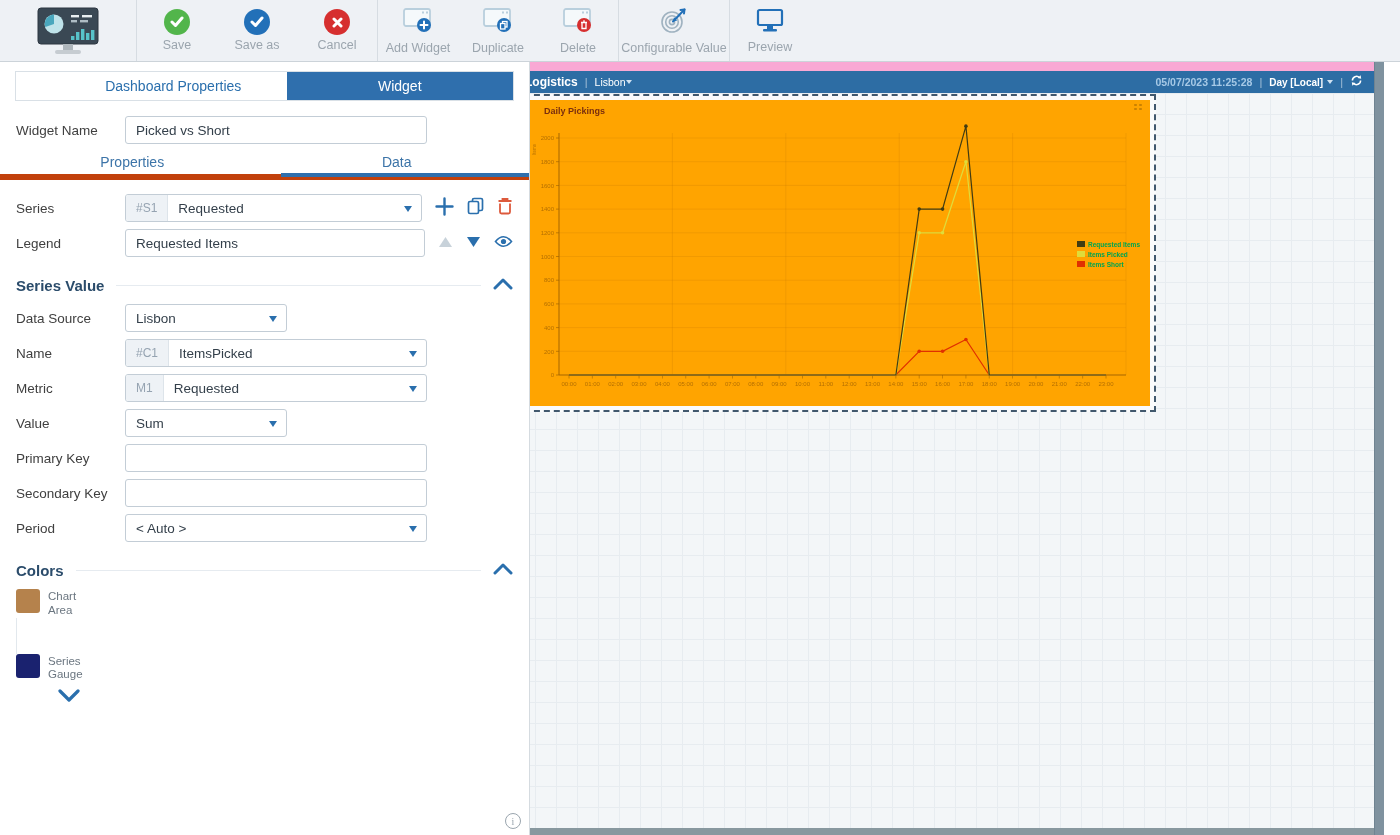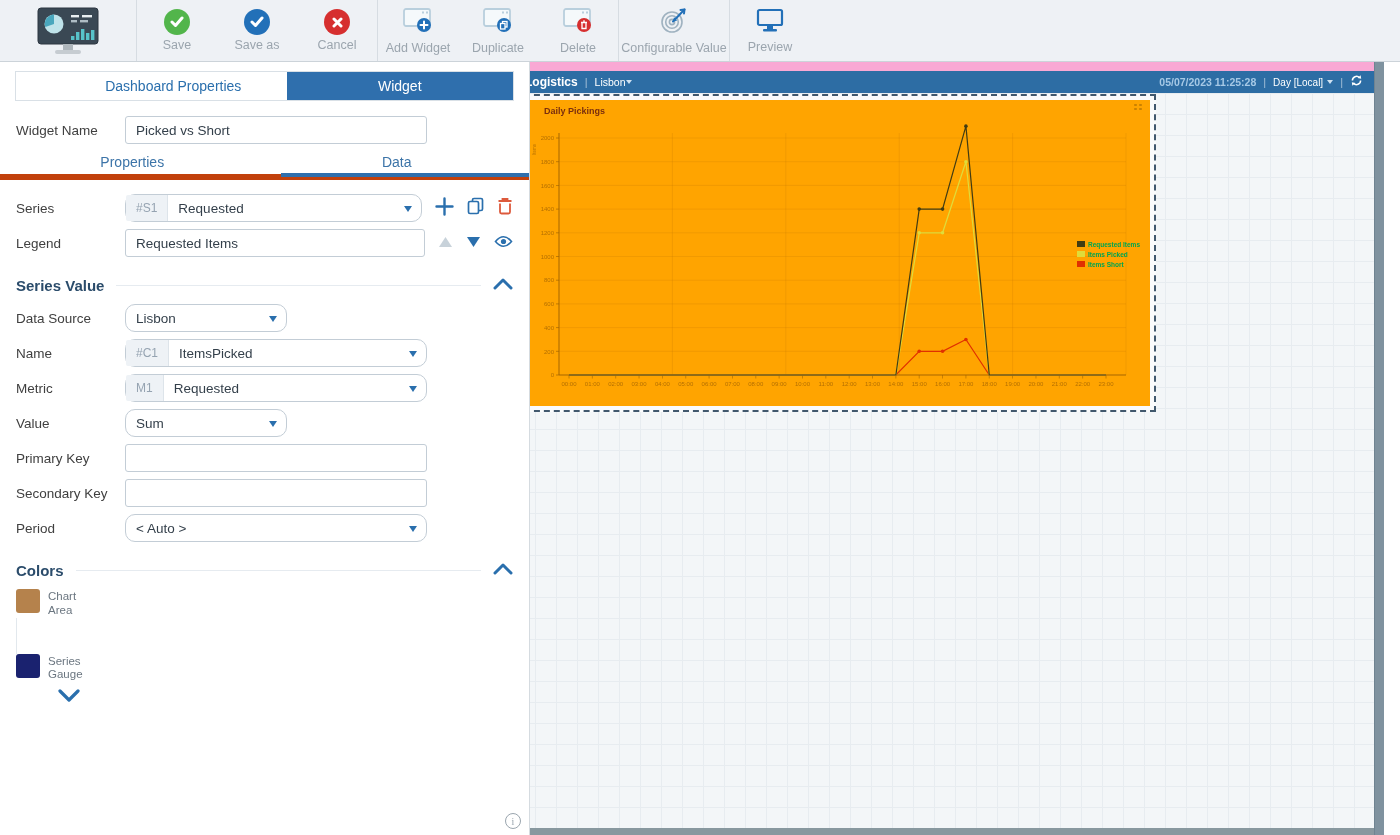--- a/index.html
+++ b/index.html
@@ -22,21 +22,21 @@
   .top-tab { flex:1; display:flex; align-items:center; justify-content:center; font-size:14px; cursor:pointer; }
   .top-tab.inactive { background:#fff; color:#2a6fad; }
   .top-tab.active { background:#2f6fad; color:#fff; }
   .row { display:flex; align-items:center; margin:0 16px 7px; height:28px; }
   .row.name-row { margin-top:15px; margin-bottom:6px; }
   .row > label { width:109px; font-size:13.5px; color:#404040; flex:none; }
   .text-input { height:28px; width:302px; border:1px solid #c3cdd6; border-radius:3px; padding:0 10px; font-size:13.5px; color:#333f4a; background:#fff; font-family:"Liberation Sans",sans-serif; }
   .subtabs { position:relative; height:30px; margin:6px 0 14px; border-bottom:6px solid #c2410c; display:flex; }
   .subtab { flex:1; display:flex; align-items:center; justify-content:center; font-size:14px; color:#3c74a8; cursor:pointer; }
   .subtab-indicator { position:absolute; right:0; bottom:-3px; width:248px; height:4px; background:#2f6fad; }
-  .select { position:relative; height:28px; border:1px solid #c3cdd6; border-radius:10px; background:#fff; display:flex; align-items:center; cursor:pointer; }
+  .select { position:relative; height:28px; border:1px solid #c3cdd6; border-radius:3px; background:#fff; display:flex; align-items:center; cursor:pointer; }
   .select.wide { width:302px; } .select.short { width:162px; }
   .badge { height:100%; background:#eef2f6; border-right:1px solid #dde4ea; border-radius:2px 0 0 2px; display:flex; align-items:center; padding:0 10px; font-size:12px; color:#95a3b1; }
   .sel-val { padding:0 10px; font-size:13.5px; color:#333f4a; }
   .arrow-dn { position:absolute; right:9px; top:11px; width:0; height:0; border-left:4.5px solid transparent; border-right:4.5px solid transparent; border-top:6px solid #2a6fad; }
   .row-icons { display:flex; align-items:center; gap:13px; margin-left:13px; }
   .sect { display:flex; align-items:center; margin:19px 16px 10px; }
   .sect .t { font-size:15px; font-weight:bold; color:#2b4c6b; white-space:nowrap; }
   .sect .line { flex:1; height:1px; background:#e6ebf0; margin:0 12px; }
   .swatches { display:flex; align-items:flex-start; margin:2px 16px 0;flex-direction:column; }
   .sw { display:flex; gap:8px; width:114px; cursor:pointer; }
@@ -48,21 +48,21 @@
 
   
   .main { position:fixed; left:514px; top:62px; width:870px; height:773px; background:#f9a8d4; }
   .dash-bar { position:absolute; left:0; top:9px; width:860px; height:22px; background:#2d6da4; display:flex; align-items:center; padding:0 11px; color:#fff; }
   .dash-bar .title { font-size:12px; font-weight:bold; }
   .bar-sep { color:rgba(255,255,255,.55); margin:0 7px; font-size:11px; }
   .loc { font-size:10.5px; display:flex; align-items:center; cursor:pointer; }
   .caret { width:0; height:0; border-left:3.5px solid transparent; border-right:3.5px solid transparent; border-top:4px solid #cfe2f2; }
   .bar-right { margin-left:auto; display:flex; align-items:center; }
   .stamp { font-size:10.5px; font-weight:bold; color:#a6c9e6; }
-  .period-sel { font-size:10px; font-weight:normal; display:flex; align-items:center; gap:4px; cursor:pointer; }
+  .period-sel { font-size:10px; font-weight:bold; display:flex; align-items:center; gap:4px; cursor:pointer; }
   .canvas { position:absolute; left:0; top:31px; width:860px; height:735px; background:#f3f6f8;
             background-image:linear-gradient(to right,#e7ecf0 1px,transparent 1px),linear-gradient(to bottom,#e7ecf0 1px,transparent 1px);
             background-size:21px 21px; }
   .vstrip { position:absolute; right:0; top:0; width:10px; height:773px; background:#7f929f; border-left:1px solid #6f8391; }
   .hstrip { position:absolute; left:0; bottom:0; width:860px; height:7px; background:#88989f; }
   .selection { position:absolute; left:10px; top:1px; width:632px; height:318px; border:2px dashed #41586d; background:#fafbfc; padding:4px; cursor:move; }
   .widget { width:100%; height:100%; background:#ffa400; position:relative; }
   .widget svg { display:block; }
   .drag-dots { position:absolute; top:3px; right:6px; width:11px; height:9px; opacity:.6;
                background-image:radial-gradient(circle,#a96a00 1.1px,transparent 1.2px); background-size:5px 4px; }

